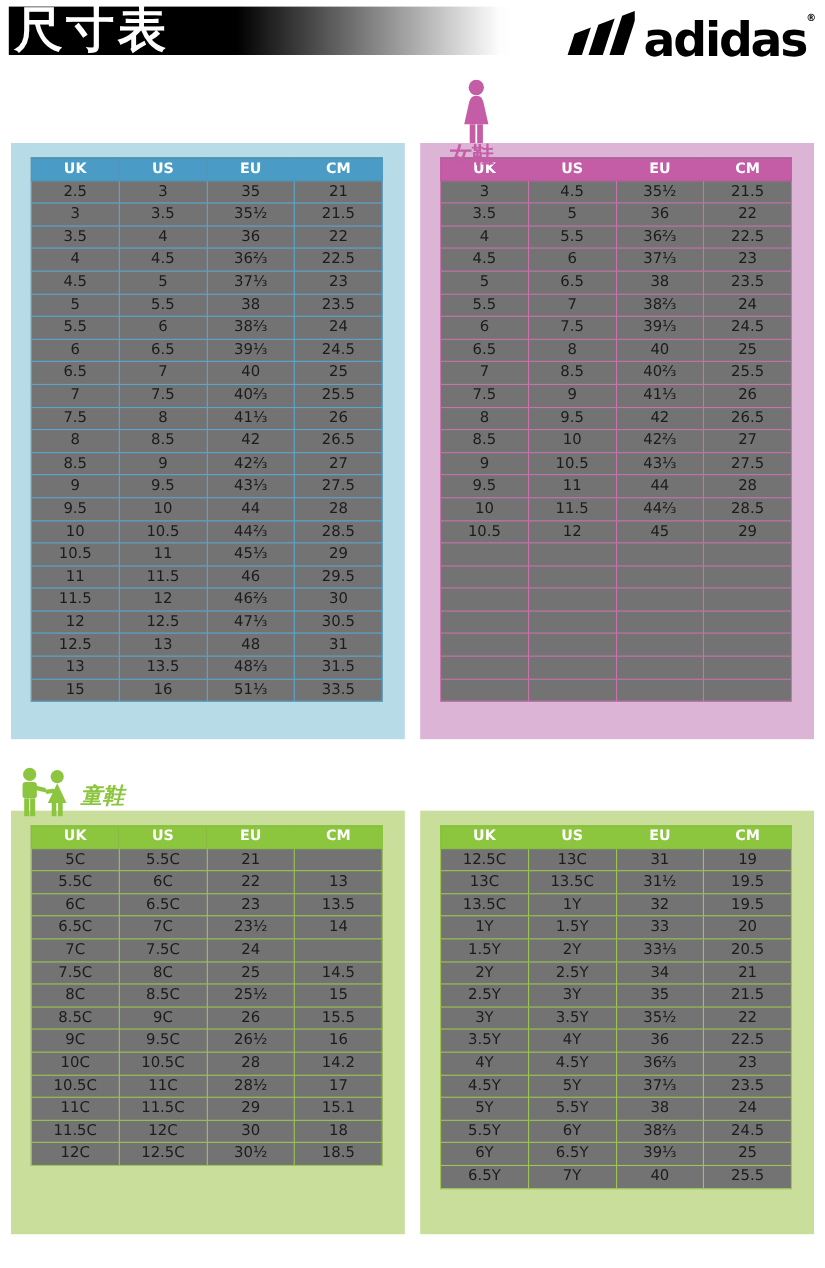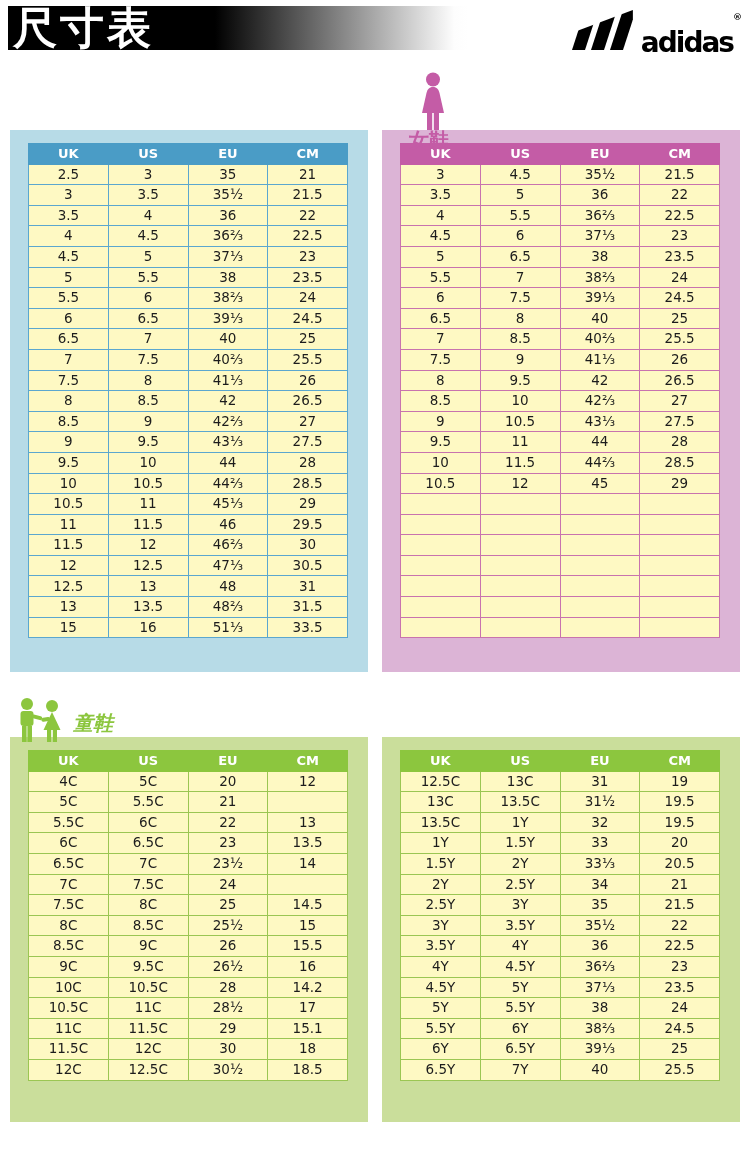--- a/index.html
+++ b/index.html
@@ -13,21 +13,21 @@
     display:flex; align-items:center; }
   .title-text { color:#fff; font-size:44px; font-weight:bold; letter-spacing:3px;
     padding-left:5px; line-height:1; }
 
   .logo { position:absolute; top:10px; right:8px; display:flex; align-items:flex-end; }
   .adidas-mark { position:relative; width:64px; height:40px; margin:0 8px 5px 0;
     clip-path:polygon(0 60%,100% 0,100% 100%,0 100%); }
   .adidas-mark i { position:absolute; bottom:0; width:13px; height:40px; background:#000;
     transform:skewX(-18deg); transform-origin:bottom left; }
   .adidas-mark i:nth-child(1){left:3px;} .adidas-mark i:nth-child(2){left:22px;} .adidas-mark i:nth-child(3){left:41px;}
-  .adidas-word { font-size:28px; font-weight:bold; letter-spacing:-2px; line-height:.82; color:#000; }
+  .adidas-word { font-size:43px; font-weight:bold; letter-spacing:-2px; line-height:.82; color:#000; }
   .adidas-reg { font-size:9px; font-weight:bold; color:#000; align-self:flex-start; margin-top:2px; }
 
   
   .sec-head { position:absolute; display:flex; align-items:flex-end; z-index:2; }
   .sec-head .label { font-size:20px; font-weight:bold; margin-left:5px; line-height:1; }
   .sec-men   { left:14px;  top:72px; }
   .sec-women { left:404px; top:72px;flex-direction:column; }
   .sec-kids  { left:14px;  top:697px; }
   .sec-men .label   { color:var(--men-accent);   margin-bottom:18px; }
   .sec-women .label { color:var(--women-accent); margin-bottom:18px; }
@@ -36,21 +36,21 @@
   .sec-women svg { fill:var(--women-accent); }
   .sec-kids svg  { fill:var(--kids-accent); }
 
   
   .panel { position:absolute; z-index:1; }
   .panel-men   { left:10px;  top:130px; width:358px; height:542px; background:var(--men-panel); }
   .panel-women { left:382px; top:130px; width:358px; height:542px; background:var(--women-panel); }
   .panel-kids-left  { left:10px;  top:737px; width:358px; height:385px; background:var(--kids-panel); }
   .panel-kids-right { left:382px; top:737px; width:358px; height:385px; background:var(--kids-panel); }
 
-  table { border-collapse:collapse; table-layout:fixed; width:320px; margin:13px 0 0 18px; background:#fef9c3; }
+  table { border-collapse:collapse; table-layout:fixed; width:320px; margin:13px 0 0 18px; background:#737373; }
   th,td { height:20.6px; text-align:center; vertical-align:middle; line-height:1; padding:0; }
   th { font-size:13px; font-weight:bold; color:#fff; }
   td { font-size:13.5px; color:#1c1c1c; }
 
   .panel-men th { background:var(--men-accent); border:1px solid var(--men-accent); }
   .panel-men td { border:1px solid var(--men-grid); }
   .panel-women th { background:var(--women-accent); border:1px solid var(--women-accent); }
   .panel-women td { border:1px solid var(--women-grid); }
   .panel-kids-left th,.panel-kids-right th { background:var(--kids-accent); border:1px solid var(--kids-accent); }
   .panel-kids-left td,.panel-kids-right td { border:1px solid var(--kids-grid); }
@@ -412,26 +412,20 @@
       <thead>
         <tr>
           <th>UK</th>
           <th>US</th>
           <th>EU</th>
           <th>CM</th>
         </tr>
       </thead>
       <tbody>
           <tr>
-            <td>4C</td>
-            <td>5C</td>
-            <td>20</td>
-            <td>12</td>
-          </tr>
-          <tr>
             <td>5C</td>
             <td>5.5C</td>
             <td>21</td>
             <td></td>
           </tr>
           <tr>
             <td>5.5C</td>
             <td>6C</td>
             <td>22</td>
             <td>13</td>

